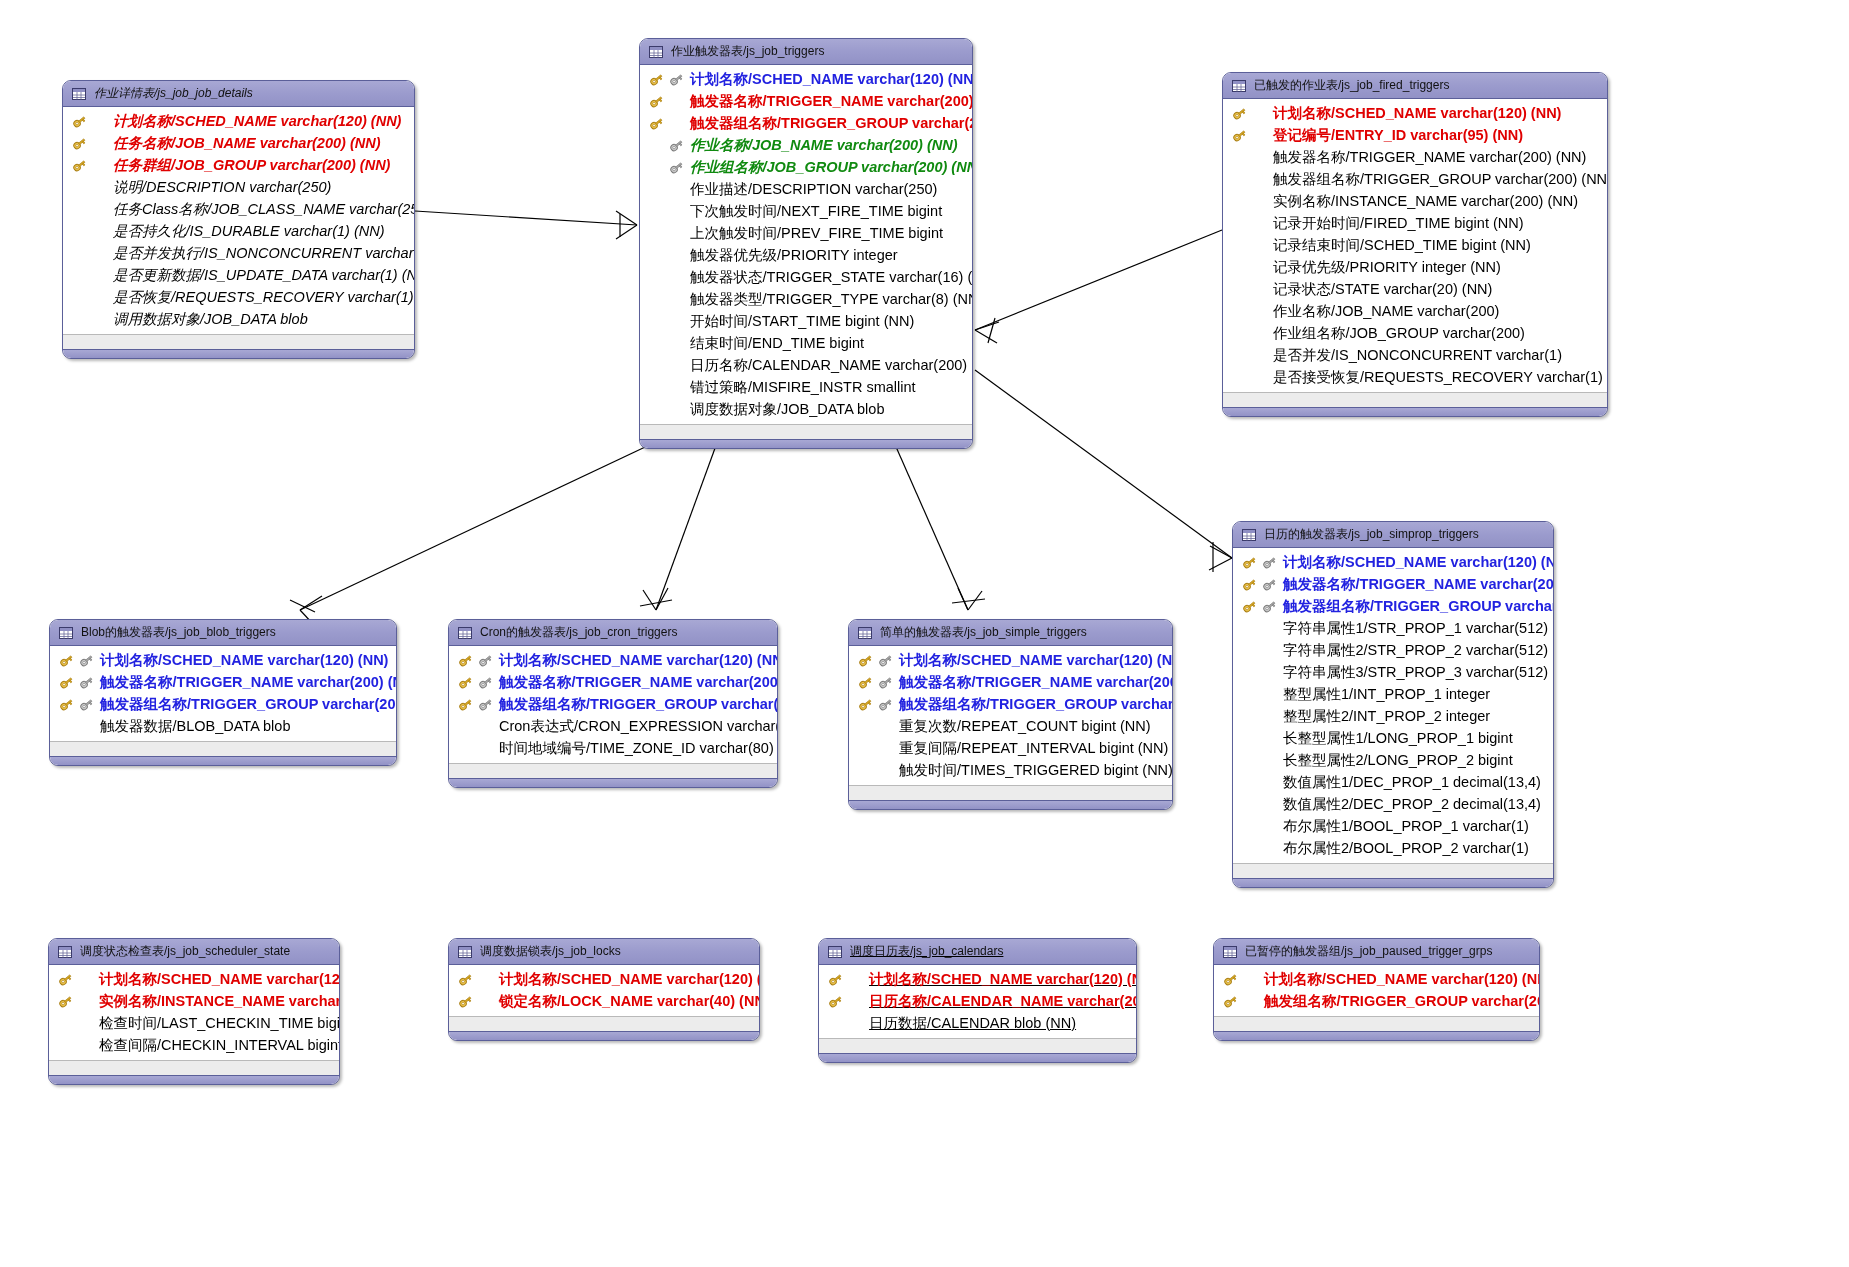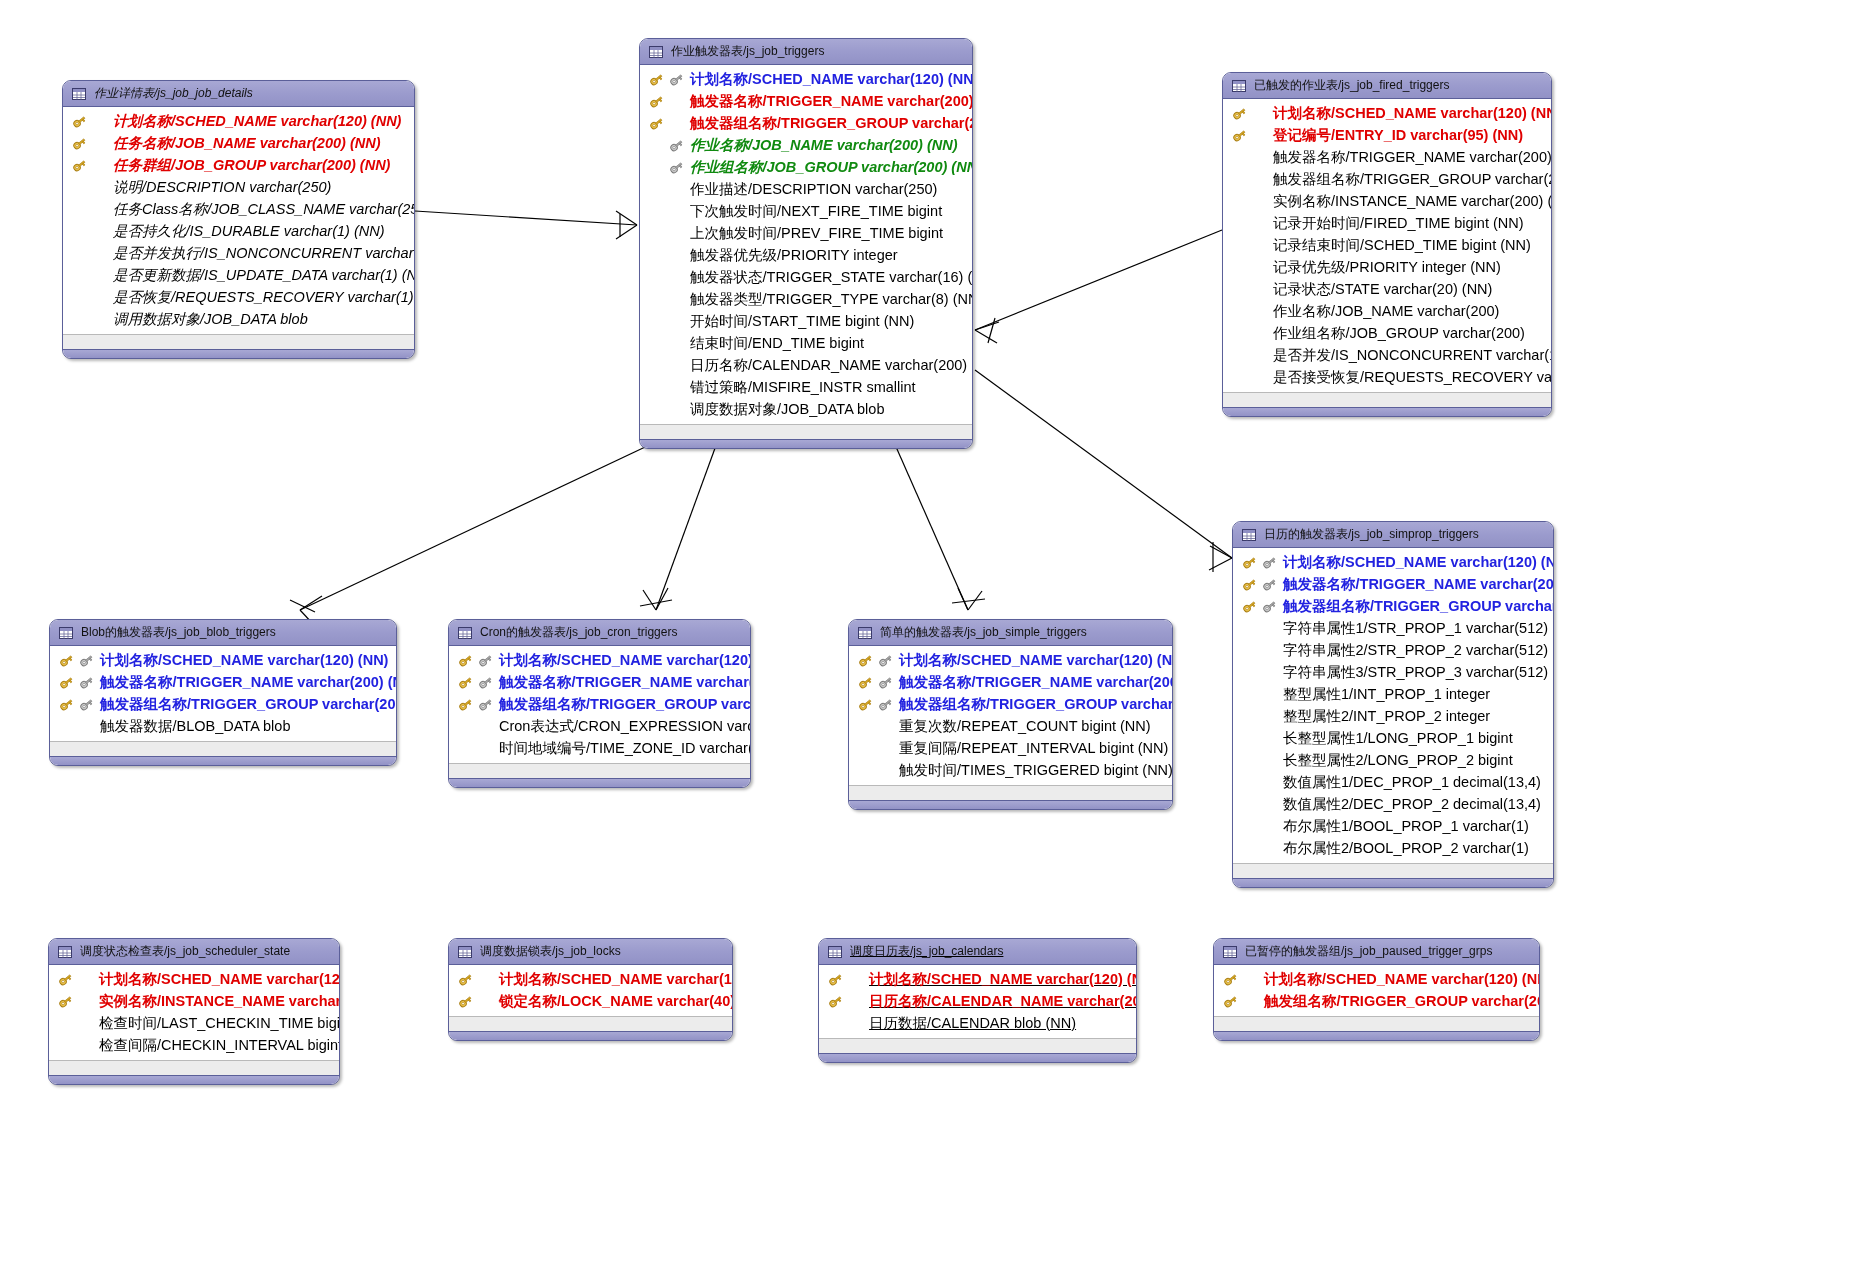--- a/index.html
+++ b/index.html
@@ -384,21 +384,21 @@
         </div>
         <div class="attr">
           <span class="keyslot"></span>
           <span class="keyslot"></span>
           <span class="attr-text t-plain">调度数据对象/JOB_DATA blob</span>
         </div>
       </div>
       <div class="ent-foot"></div>
       <div class="ent-foot2"></div>
     </div>
-    <div class="entity" style="left: 1222px; top: 72px; width: 330px;">
+    <div class="entity" style="left: 1222px; top: 72px; width: 386px;">
       <div class="ent-header">
         <svg class="tbl-icon" viewBox="0 0 14 12">
           <rect x="0.5" y="0.5" width="13" height="11" fill="#ffffff" stroke="#3b3b6b" stroke-width="1"></rect>
           <rect x="1" y="1" width="12" height="3" fill="#8f8fc4"></rect>
           <line x1="1" y1="7" x2="13" y2="7" stroke="#6a6a9a" stroke-width="0.8"></line>
           <line x1="1" y1="9.5" x2="13" y2="9.5" stroke="#6a6a9a" stroke-width="0.8"></line>
           <line x1="5" y1="4" x2="5" y2="11.5" stroke="#6a6a9a" stroke-width="0.8"></line>
           <line x1="9" y1="4" x2="9" y2="11.5" stroke="#6a6a9a" stroke-width="0.8"></line>
         </svg>
         <span class="ent-title">已触发的作业表/js_job_fired_triggers</span>
@@ -716,21 +716,21 @@
         </div>
         <div class="attr">
           <span class="keyslot"></span>
           <span class="keyslot"></span>
           <span class="attr-text t-plain">触发器数据/BLOB_DATA blob</span>
         </div>
       </div>
       <div class="ent-foot"></div>
       <div class="ent-foot2"></div>
     </div>
-    <div class="entity" style="left: 448px; top: 619px; width: 303px;">
+    <div class="entity" style="left: 448px; top: 619px; width: 330px;">
       <div class="ent-header">
         <svg class="tbl-icon" viewBox="0 0 14 12">
           <rect x="0.5" y="0.5" width="13" height="11" fill="#ffffff" stroke="#3b3b6b" stroke-width="1"></rect>
           <rect x="1" y="1" width="12" height="3" fill="#8f8fc4"></rect>
           <line x1="1" y1="7" x2="13" y2="7" stroke="#6a6a9a" stroke-width="0.8"></line>
           <line x1="1" y1="9.5" x2="13" y2="9.5" stroke="#6a6a9a" stroke-width="0.8"></line>
           <line x1="5" y1="4" x2="5" y2="11.5" stroke="#6a6a9a" stroke-width="0.8"></line>
           <line x1="9" y1="4" x2="9" y2="11.5" stroke="#6a6a9a" stroke-width="0.8"></line>
         </svg>
         <span class="ent-title">Cron的触发器表/js_job_cron_triggers</span>
@@ -968,21 +968,21 @@
         </div>
         <div class="attr">
           <span class="keyslot"></span>
           <span class="keyslot"></span>
           <span class="attr-text t-plain">检查间隔/CHECKIN_INTERVAL bigint (NN)</span>
         </div>
       </div>
       <div class="ent-foot"></div>
       <div class="ent-foot2"></div>
     </div>
-    <div class="entity" style="left: 448px; top: 938px; width: 285px;">
+    <div class="entity" style="left: 448px; top: 938px; width: 312px;">
       <div class="ent-header">
         <svg class="tbl-icon" viewBox="0 0 14 12">
           <rect x="0.5" y="0.5" width="13" height="11" fill="#ffffff" stroke="#3b3b6b" stroke-width="1"></rect>
           <rect x="1" y="1" width="12" height="3" fill="#8f8fc4"></rect>
           <line x1="1" y1="7" x2="13" y2="7" stroke="#6a6a9a" stroke-width="0.8"></line>
           <line x1="1" y1="9.5" x2="13" y2="9.5" stroke="#6a6a9a" stroke-width="0.8"></line>
           <line x1="5" y1="4" x2="5" y2="11.5" stroke="#6a6a9a" stroke-width="0.8"></line>
           <line x1="9" y1="4" x2="9" y2="11.5" stroke="#6a6a9a" stroke-width="0.8"></line>
         </svg>
         <span class="ent-title">调度数据锁表/js_job_locks</span>

